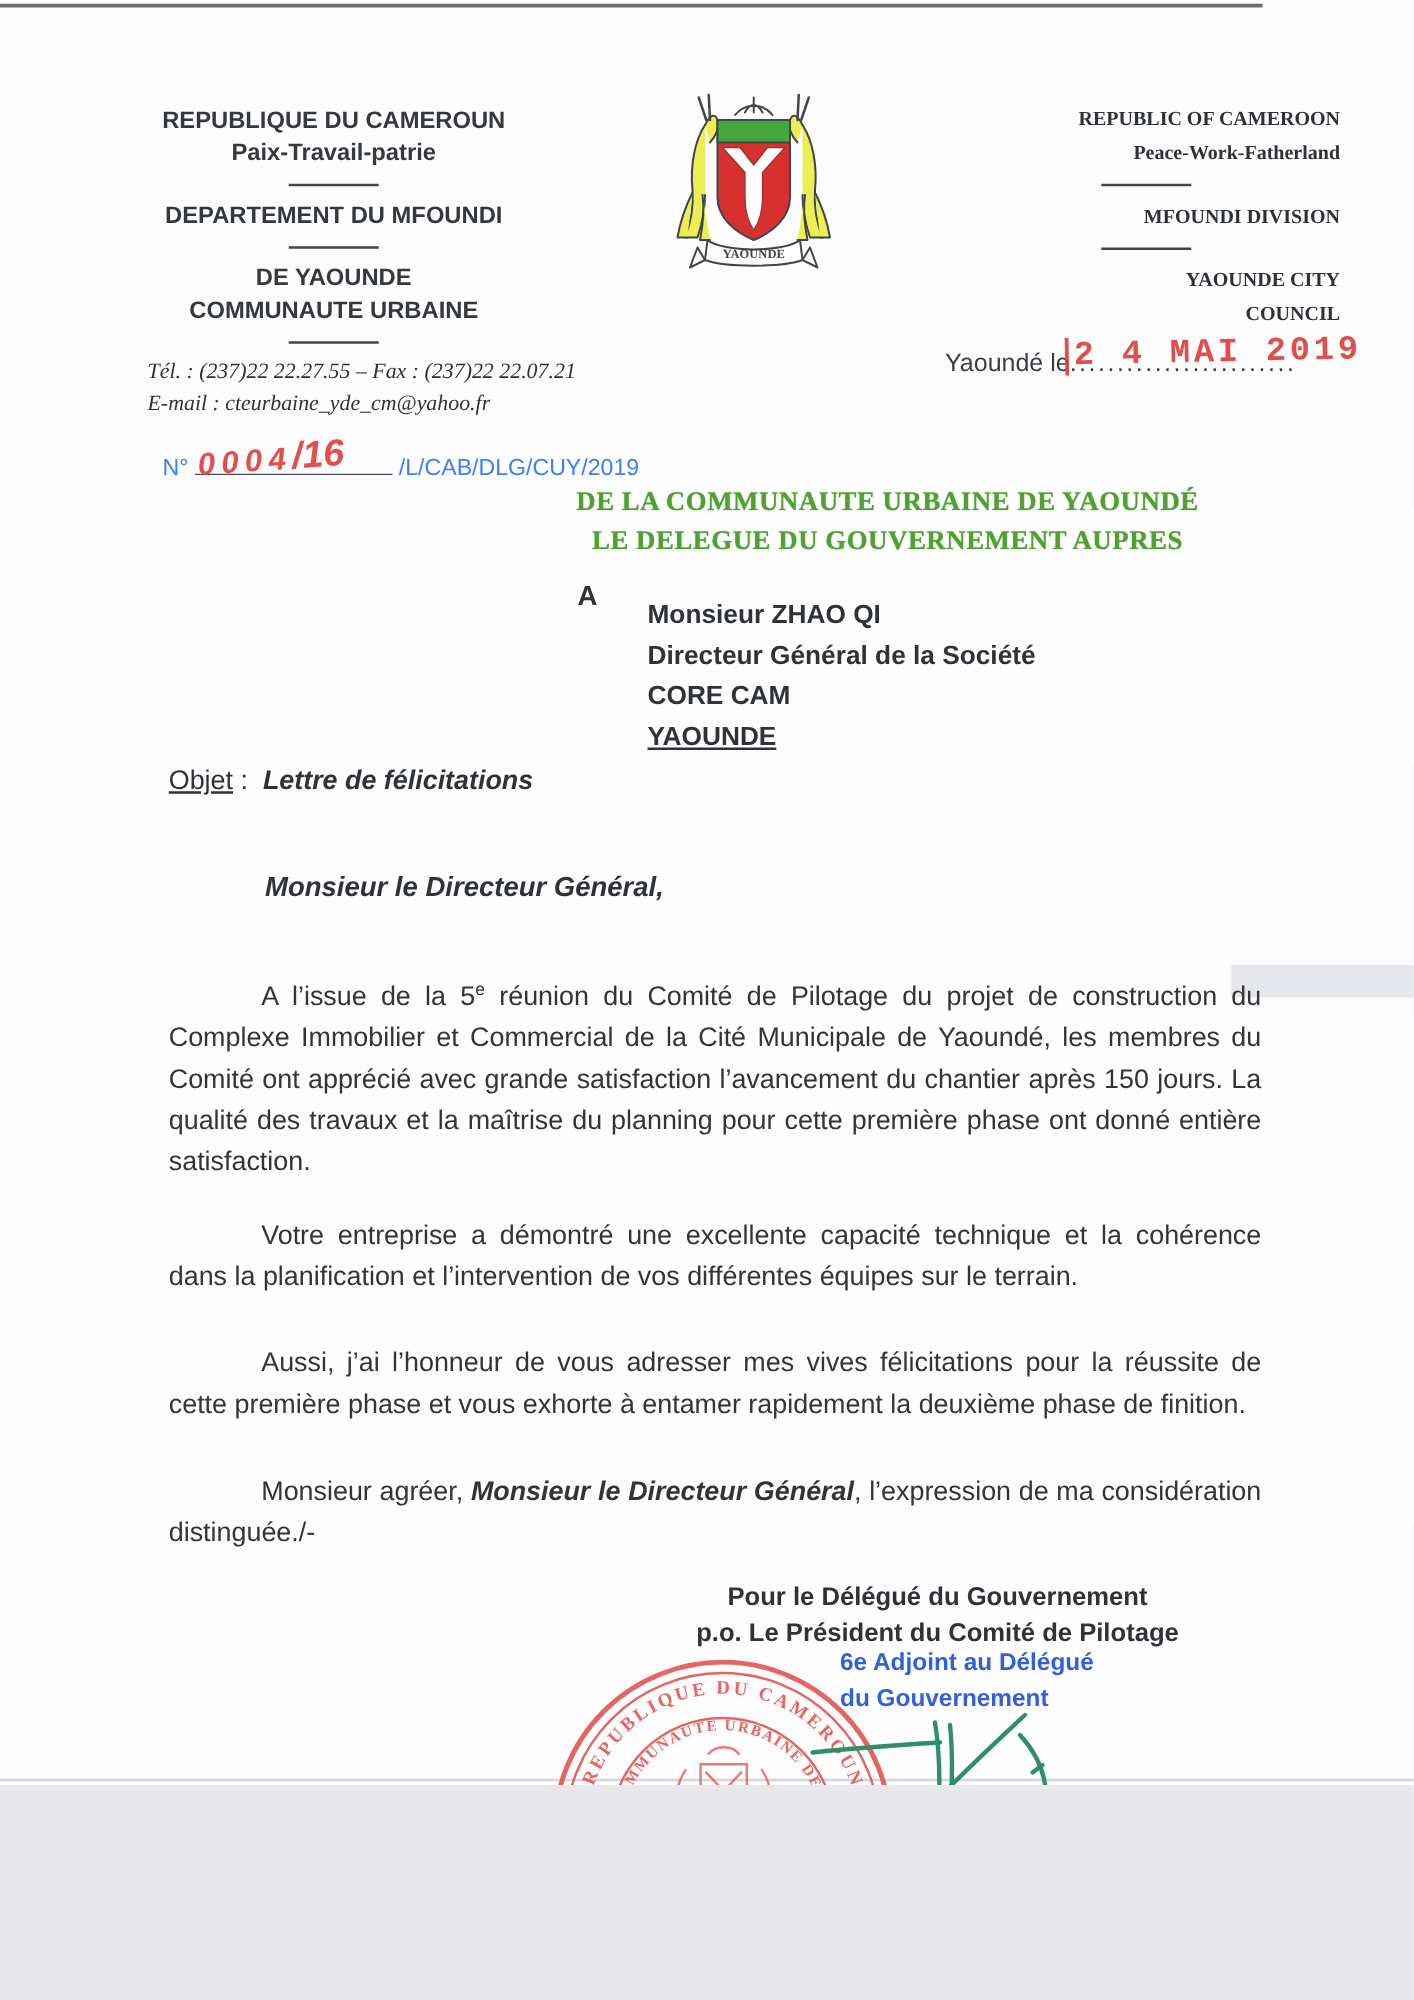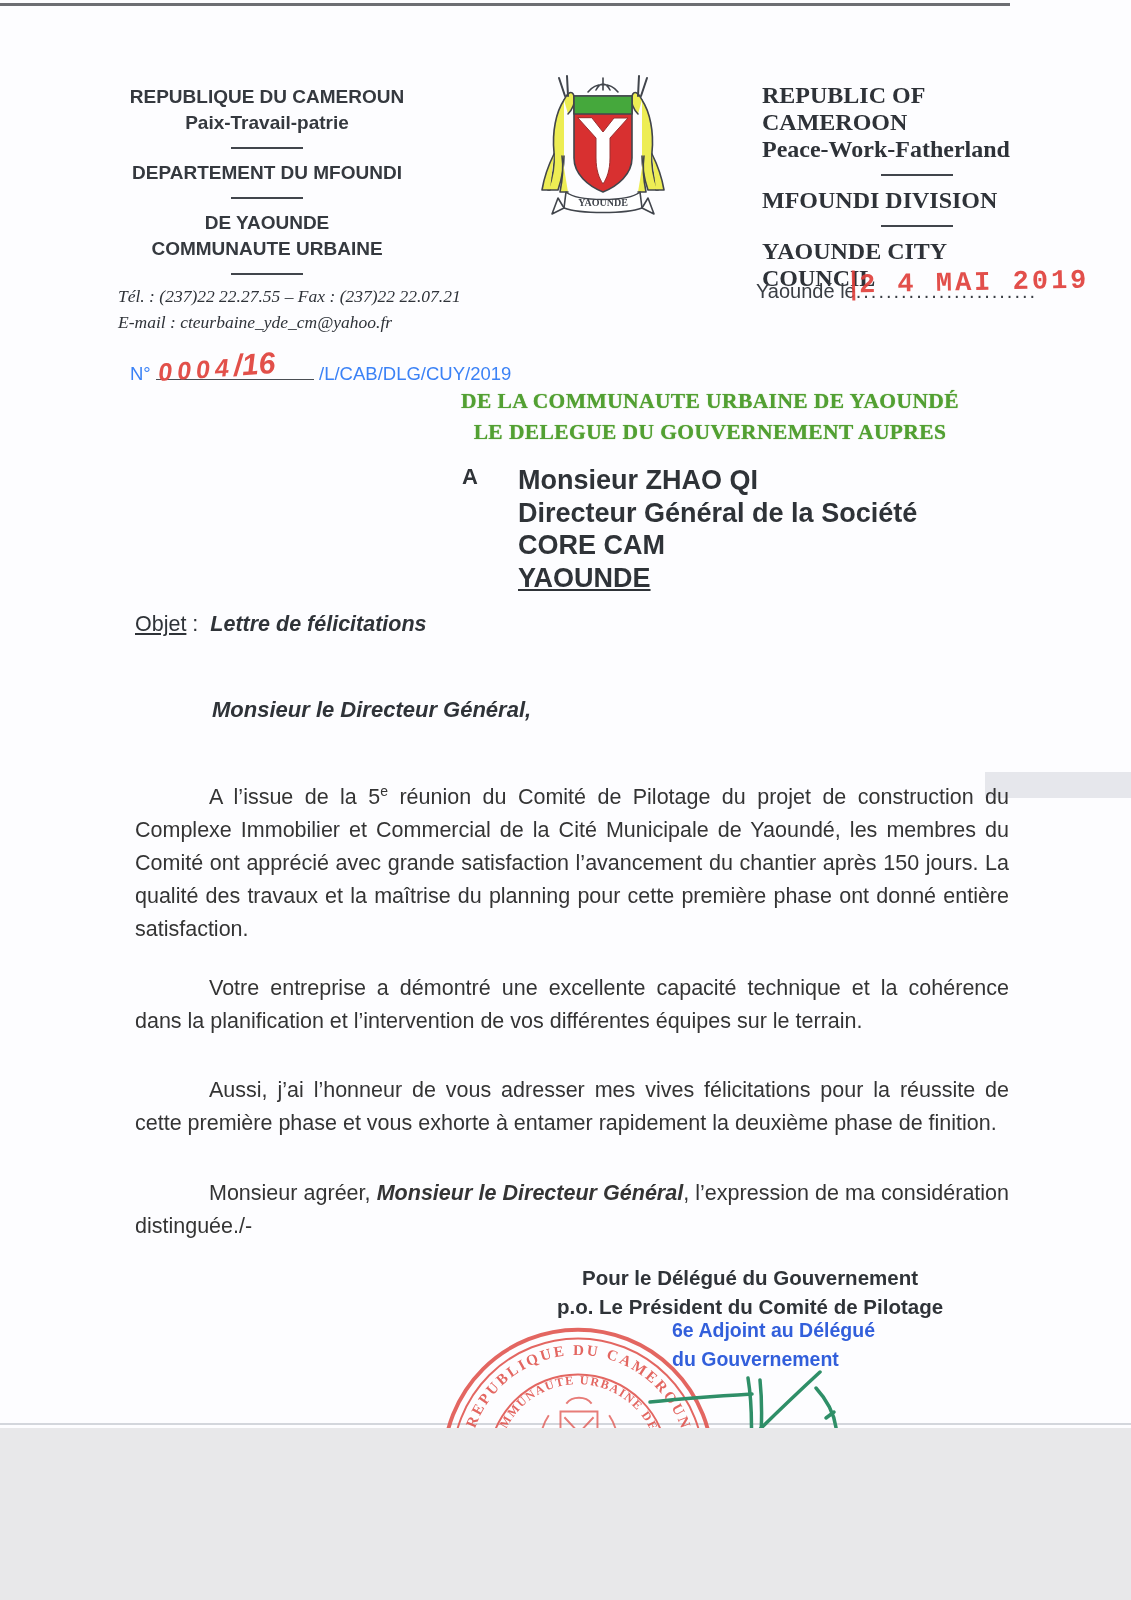--- a/index.html
+++ b/index.html
@@ -10,22 +10,22 @@
     font-family:"Liberation Sans", sans-serif; color:#303030;
   }
   
   .scan-top { position:absolute; top:3px; left:0; width:1010px; height:3px; background:#3c3d44; opacity:.75; }
   .scan-band { position:absolute; top:772px; left:985px; width:146px; height:26px; background:#c9ccd4; opacity:.45; }
   .scan-bottom { position:absolute; bottom:3px; left:0; width:100%; height:2px; background:#b8bcc4; opacity:.6; }
 
   
   .hdr-left { position:absolute; left:112px; top:84px; width:310px; text-align:center;
               font-weight:bold; font-size:19px; line-height:26px; color:#35393f; }
-  .hdr-right { position:absolute; left:762px; top:82px; width:310px; text-align:left;
-               font-family:"Liberation Serif", serif; font-weight:bold; font-size:24px; line-height:27px; color:#2e3238; }
+  .hdr-right { position:absolute; left:762px; top:82px; width:310px; text-align:right;
+               font-family:"Liberation Serif", serif; font-weight:bold; font-size:16px; line-height:27px; color:#2e3238; }
   .divider { width:72px; height:0; border-top:2px solid #41454c; margin:11px auto 11px auto; }
   .divider.thin { border-top-width:2px; }
 
   .contact { position:absolute; left:118px; top:283px; width:400px;
              font-family:"Liberation Serif", serif; font-style:italic; font-size:17.5px; line-height:26px; color:#2e3238; }
 
   
   .emblem { position:absolute; left:518px; top:62px; width:170px; height:175px; }
 
   
@@ -42,21 +42,21 @@
               font-weight:bold; letter-spacing:5px; transform:rotate(-4deg); }
   .ref-hand .frac { font-size:30px; letter-spacing:0; }
 
   
   .sender-title { position:absolute; left:420px; top:386px; width:580px; text-align:center;
                   font-family:"Liberation Serif", serif; font-weight:bold; font-size:21.5px; line-height:31px;
                   color:#52a033; letter-spacing:.4px; text-shadow:0 0 1px #6cab46; }
 
   
   .addr-a { position:absolute; left:462px; top:464px; font-weight:bold; font-size:22px; color:#2f3338; }
-  .addressee { position:absolute; left:518px; top:464px; font-weight:bold; font-size:27px; line-height:32.5px; color:#2f3338; }
+  .addressee { position:absolute; left:518px; top:476px; font-weight:bold; font-size:21px; line-height:32.5px; color:#2f3338; }
   .addressee .u { text-decoration:underline; }
 
   
   .subject { position:absolute; left:135px; top:612px; font-size:21.5px; color:#2f3338; }
   .subject .label { text-decoration:underline; }
   .subject .value { font-weight:bold; font-style:italic; padding-left:6px; }
 
   .salutation { position:absolute; left:212px; top:697px; font-weight:bold; font-style:italic; font-size:22px; color:#2f3338; }
 
   

